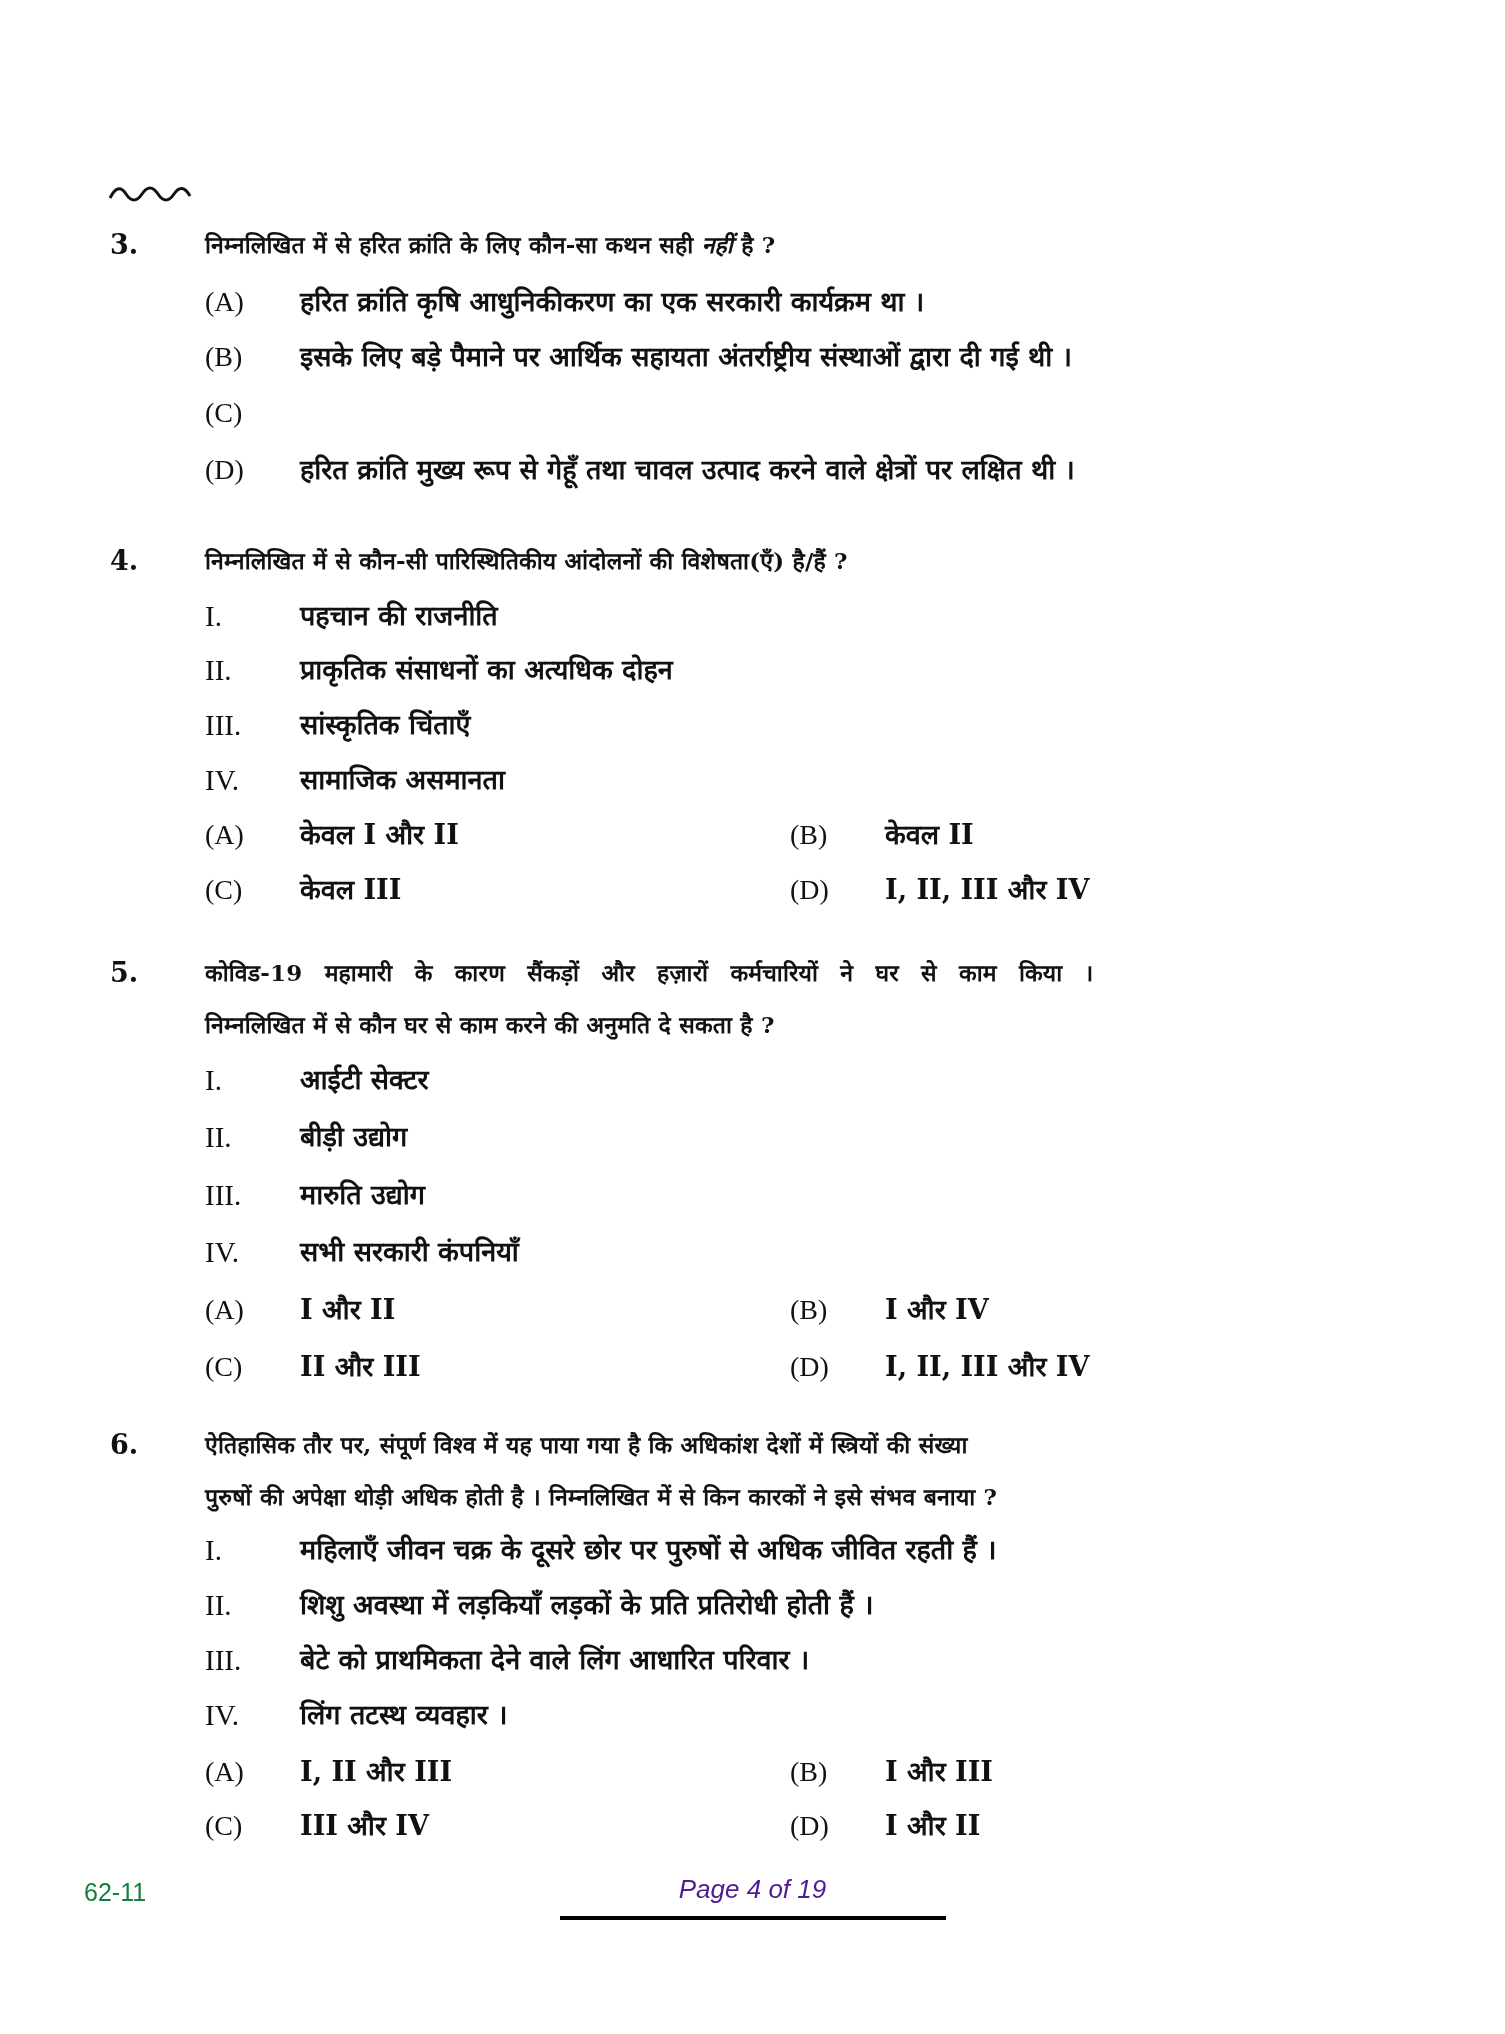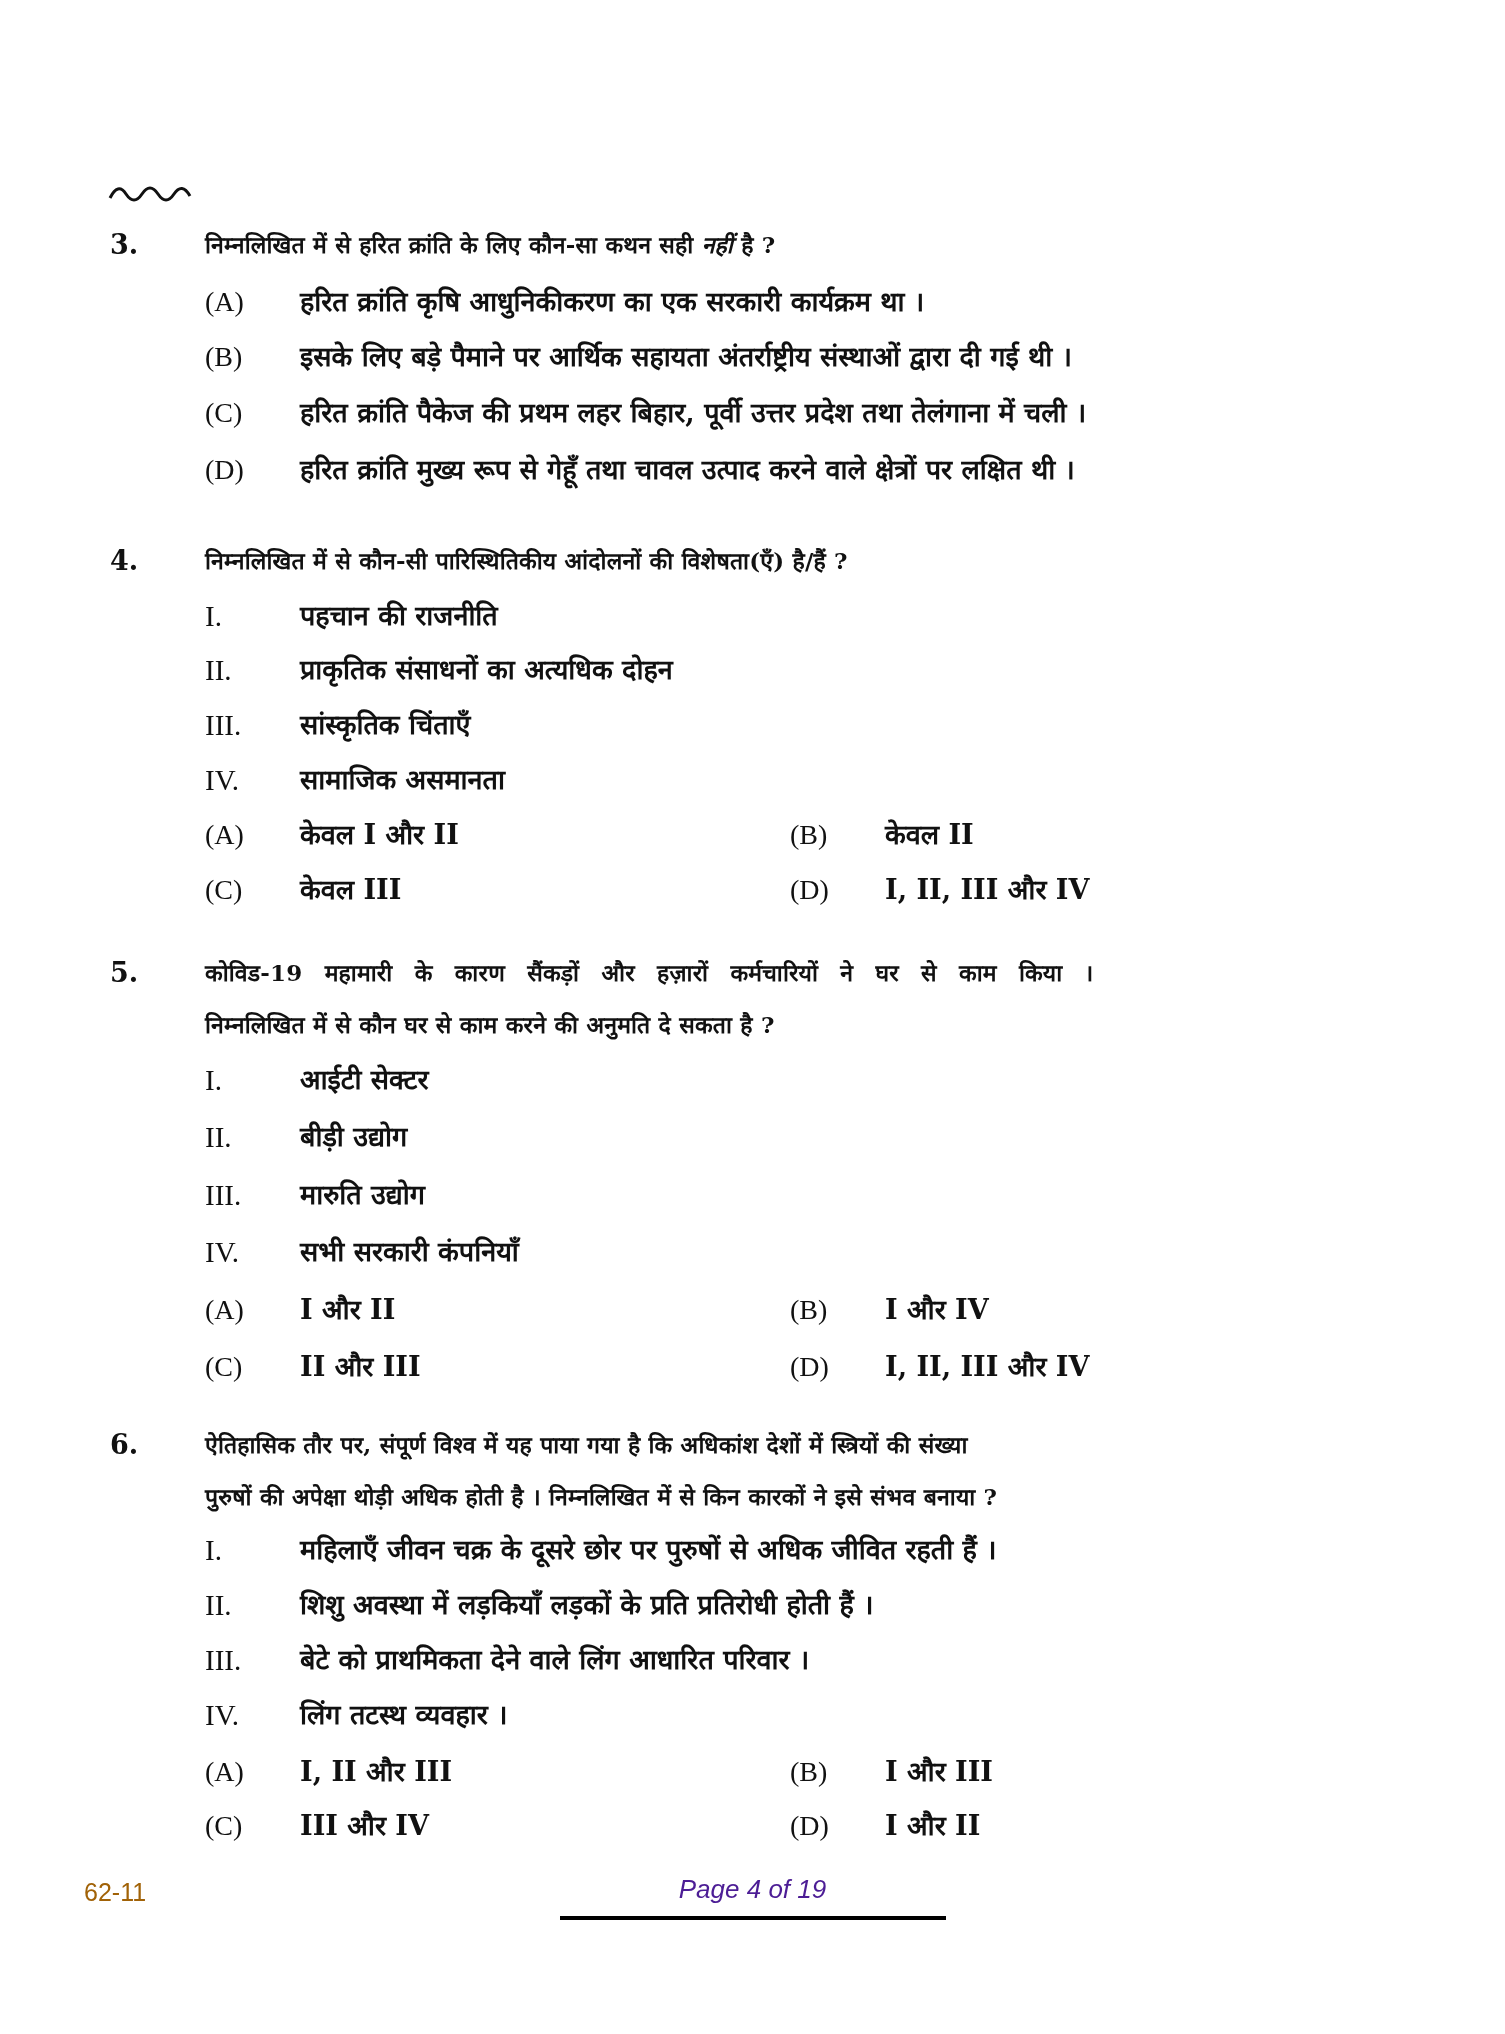--- a/index.html
+++ b/index.html
@@ -85,21 +85,21 @@
       font-family: "Liberation Serif", "DejaVu Serif", serif;
       font-weight: normal;
       font-size: 29px;
     }
     .footer-code {
       position: absolute;
       left: 84px;
       top: 1878px;
       font-family: "Liberation Sans", "DejaVu Sans", sans-serif;
       font-size: 25px;
-      color: #a16207;
+      color: #15803d;
     }
     .footer-page {
       position: absolute;
       left: 560px;
       width: 385px;
       top: 1874px;
       text-align: center;
       font-family: "Liberation Sans", "DejaVu Sans", sans-serif;
       font-style: italic;
       font-size: 26px;
@@ -132,21 +132,20 @@
   <div class="row" style="top:282px;left:0;width:1505px;">
     <span class="lbl">(A)</span>
     <span class="txt">हरित क्रांति कृषि आधुनिकीकरण का एक सरकारी कार्यक्रम था ।</span>
   </div>
   <div class="row" style="top:337px;left:0;width:1505px;">
     <span class="lbl">(B)</span>
     <span class="txt">इसके लिए बड़े पैमाने पर आर्थिक सहायता अंतर्राष्ट्रीय संस्थाओं द्वारा दी गई थी ।</span>
   </div>
   <div class="row" style="top:393px;left:0;width:1505px;">
     <span class="lbl">(C)</span>
-    <span class="txt">हरित क्रांति पैकेज की प्रथम लहर बिहार, पूर्वी उत्तर प्रदेश तथा तेलंगाना में चली ।</span>
   </div>
   <div class="row" style="top:450px;left:0;width:1505px;">
     <span class="lbl">(D)</span>
     <span class="txt">हरित क्रांति मुख्य रूप से गेहूँ तथा चावल उत्पाद करने वाले क्षेत्रों पर लक्षित थी ।</span>
   </div>
 
   <div class="q" style="top:541px;">
     <span class="qnum">4.</span>
     <div class="qtext first-line" style="top:0;">निम्नलिखित में से कौन-सी पारिस्थितिकीय आंदोलनों की विशेषता(एँ) है/हैं ?</div>
   </div>

